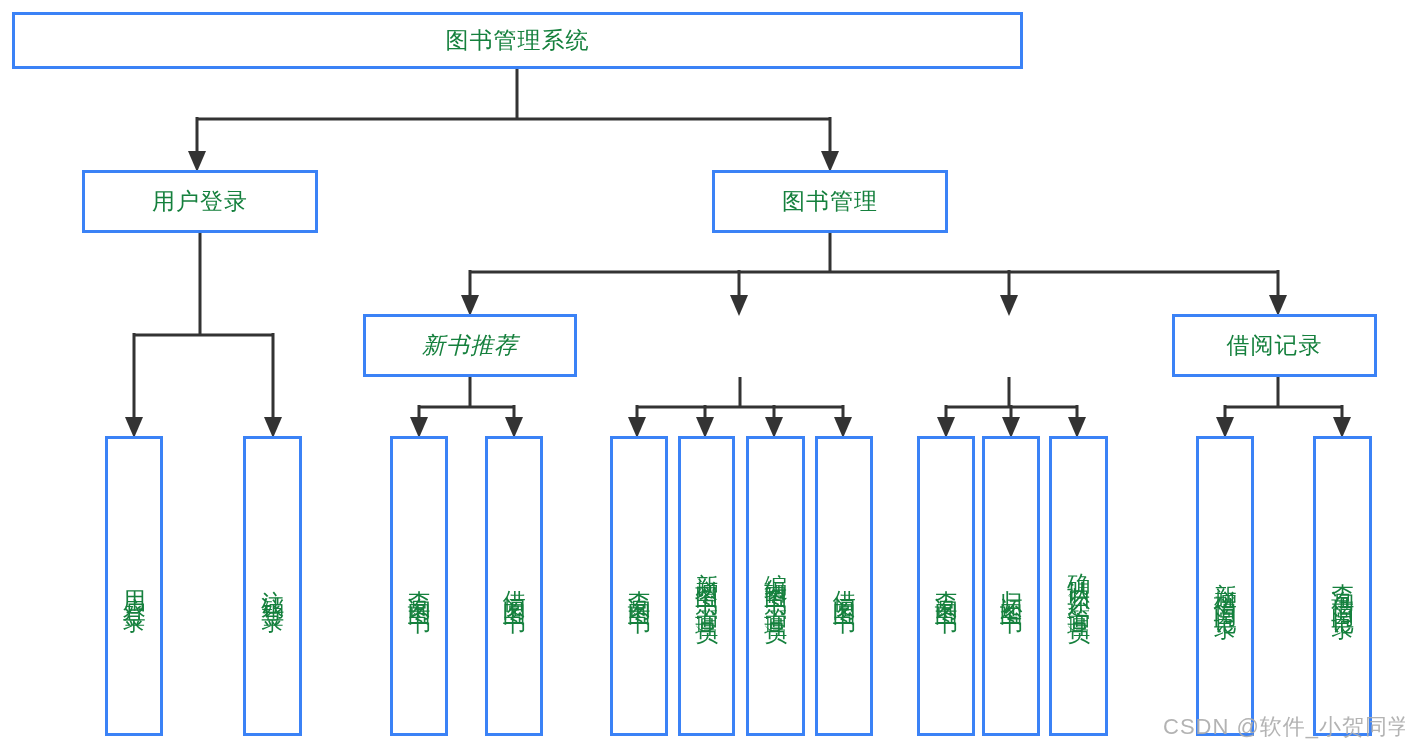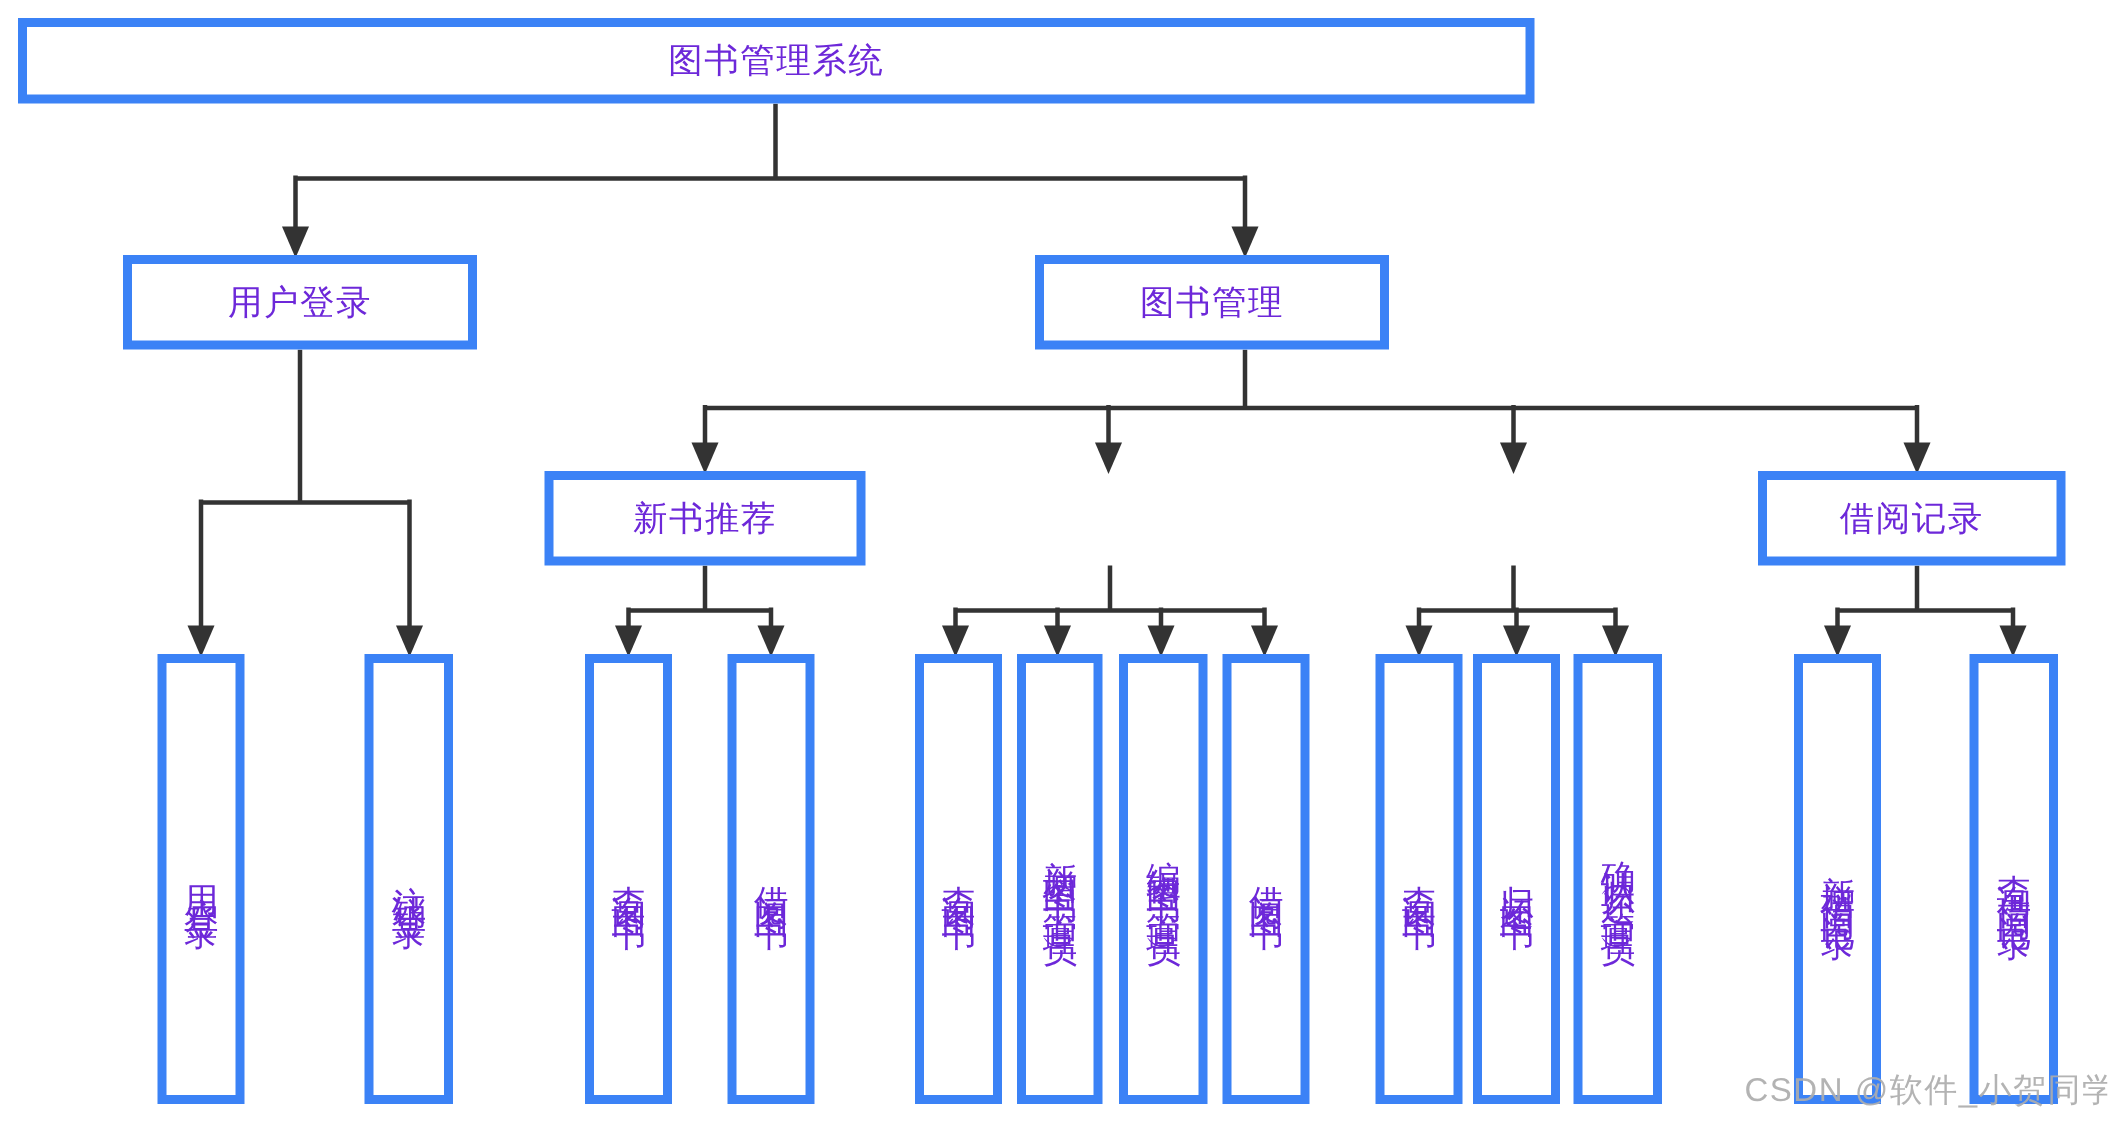--- a/index.html
+++ b/index.html
@@ -14,22 +14,22 @@
   }
   svg.wires {
     position: absolute;
     left: 0; top: 0;
     width: 1405px; height: 747px;
     z-index: 1;
   }
   .node {
     position: absolute;
     background: #ffffff;
-    border: 6px solid #3b82f6;
-    color: #6d28d9;
+    border: 3px solid #3b82f6;
+    color: #15803d;
     display: flex;
     align-items: center;
     justify-content: center;
     z-index: 2;
   }
   .hnode { font-size: 23px; letter-spacing: 1px; }
   .leaf  { font-size: 23px; }
   .leaf .vtext {
     writing-mode: vertical-rl;
     text-orientation: mixed;
@@ -86,25 +86,25 @@
     </g>
   </svg>
 
   <div class="node hnode" style="left:12px; top:12px; width:1011px; height:57px;">
     <span>图书管理系统</span>
   </div>
 
   <div class="node hnode" style="left:82px; top:170px; width:236px; height:63px;">
     <span>用户登录</span>
   </div>
-  <div class="node hnode" style="left:690px; top:170px; width:236px; height:63px;">
+  <div class="node hnode" style="left:712px; top:170px; width:236px; height:63px;">
     <span>图书管理</span>
   </div>
 
-  <div class="node hnode" style="left:363px; top:314px; width:214px; height:63px;">
+  <div class="node hnode" style="left:363px; top:314px; width:214px; height:63px;font-style:italic;">
     <span>新书推荐</span>
   </div>
   <div class="node hnode" style="left:1172px; top:314px; width:205px; height:63px;">
     <span>借阅记录</span>
   </div>
 
   <div class="node leaf" style="left:105px; top:436px; width:58px; height:300px;">
     <span class="vtext">用户登录</span>
   </div>
   <div class="node leaf" style="left:243px; top:436px; width:59px; height:300px;">

